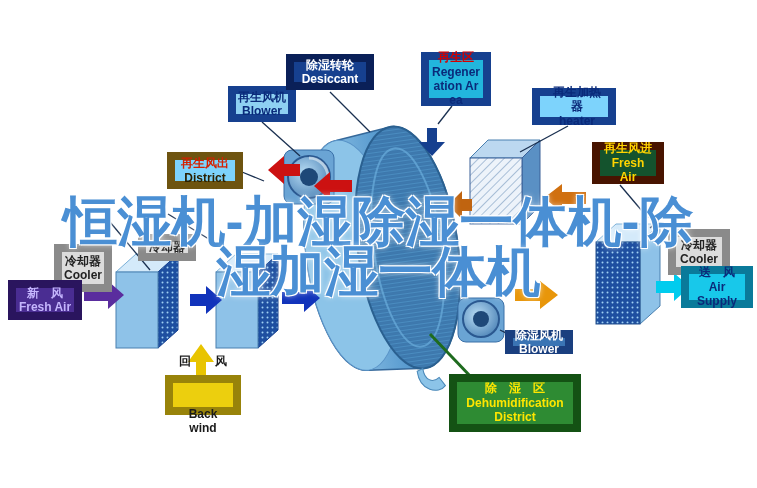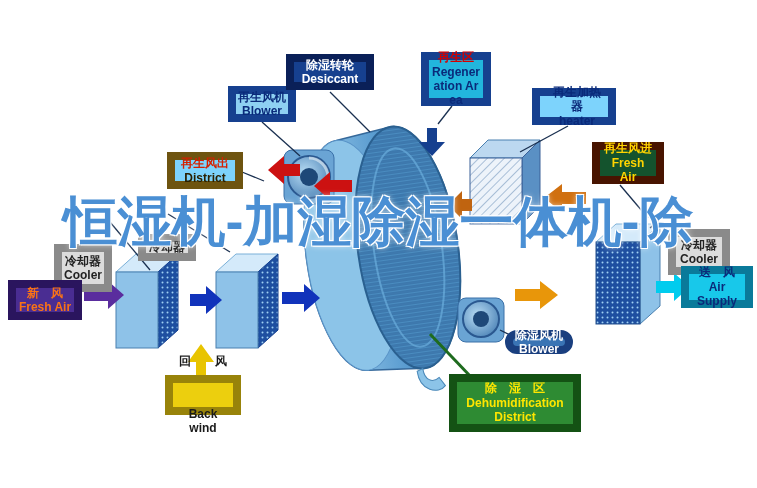--- a/index.html
+++ b/index.html
@@ -15,21 +15,21 @@
   .lb-desiccant{background:#16408f;border-color:#0a2058;color:#ffffff;}
   .lb-regenarea{background:#22b6dd;border-color:#16408f;}
   .lb-regenarea .zh{color:#d40000;}
   .lb-regenarea .en{color:#0a2a7a;word-break:break-all;}
   .lb-heater{background:#7dd3fc;border-color:#16408f;color:#0a2a7a;padding-left:8px;}
   .lb-exhaust{background:#7dd3fc;border-color:#6e5410;}
   .lb-exhaust .zh{color:#d42000;}
   .lb-exhaust .en{color:#2a2000;}
   .lb-maroon{background:#14532d;border-color:#481400;color:#ffd400;}
   .lb-gray{background:#dcdcdc;border-color:#8a8a8a;color:#222;margin-top:48px;}
-  .lb-purple{background:#4a2d92;border-color:#2a155e;color:#f97316;}
+  .lb-purple{background:#4a2d92;border-color:#2a155e;color:#c4b5fd;}
   .lb-yellow{background:#eccf0e;border-color:#98830a;color:#1a1a1a;}
   .lb-dblower{background:#3a74b4;border-color:#1a3f7f;color:#ffffff;}
   .lb-green{background:#2e8b33;border-color:#145214;color:#ffe600;}
   .lb-cyan{background:#18c8ea;border-color:#0a7a9a;color:#0a2a7a;}
   .watermark{position:absolute;left:0;right:0;top:196px;z-index:6;text-align:center;
        font-size:54px;font-weight:bold;color:#4a8fd4;line-height:50px;
        text-shadow:1px 1px 0 #fff,-1px -1px 0 #fff,1px -1px 0 #fff,-1px 1px 0 #fff,0 0 6px rgba(255,255,255,.8);}
 </style>
 </head>
 <body>
@@ -179,32 +179,33 @@
   <div class="lbl lb-purple" style="left:8px;top:280px;width:74px;height:40px;">
     <span class="zh">新　风</span>
     <span class="en">Fresh Air</span>
   </div>
 
   <div class="lbl lb-yellow" style="left:165px;top:375px;width:76px;height:40px;gap:38px;">
     <span class="zh">回　　风</span>
     <span class="en">Back wind</span>
   </div>
 
-  <div class="lbl lb-dblower" style="left:505px;top:330px;width:68px;height:24px;border-radius:19px;">
+  <div class="lbl lb-dblower" style="left:505px;top:330px;width:68px;height:24px;">
     <span class="zh">除湿风机</span>
     <span class="en">Blower</span>
   </div>
 
   <div class="lbl lb-green" style="left:449px;top:374px;width:132px;height:58px;">
     <span class="zh">除　湿　区</span>
     <span class="en">Dehumidification District</span>
   </div>
 
   <div class="lbl lb-cyan" style="left:681px;top:266px;width:72px;height:42px;">
     <span class="zh">送　风</span>
     <span class="en">Air Supply</span>
   </div>
 
   <div class="watermark">
     <div>恒湿机-加湿除湿一体机-除</div>
+    <div>湿加湿一体机</div>
   </div>
 
 </div>
 
 </body></html>

